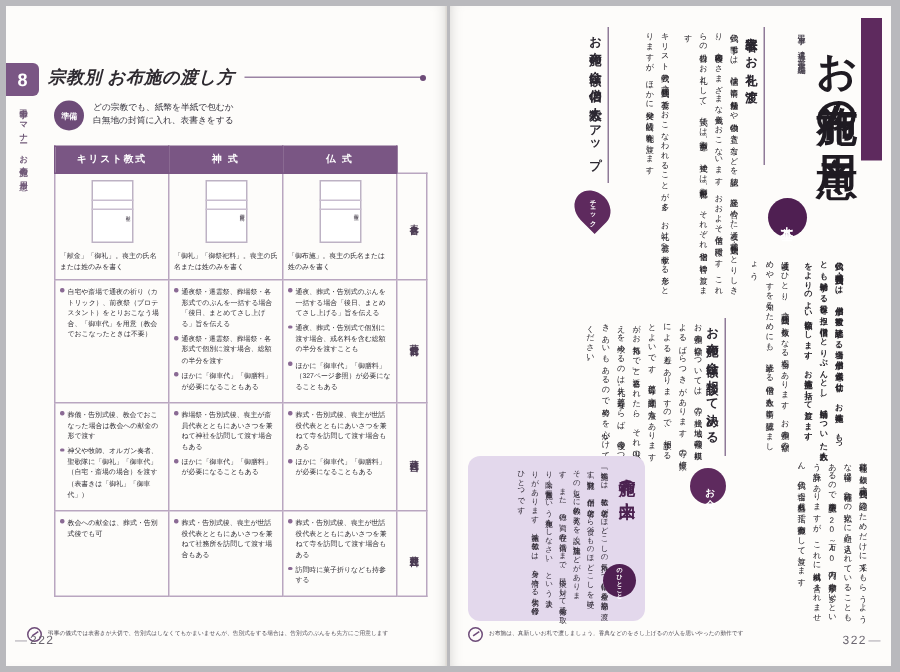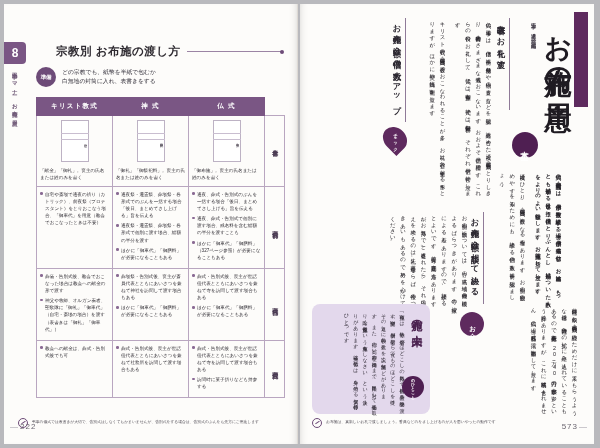--- a/index.html
+++ b/index.html
@@ -22,21 +22,21 @@
   .side-tab-num{
     width:22px;height:22px;background:#7a5684;color:#fff;
     border-radius:0 4px 4px 0;
     font-size:12px;font-weight:bold;display:flex;align-items:center;justify-content:center;
   }
   .side-tab-text{
     writing-mode:vertical-rl;text-orientation:upright;
     font-size:5.5px;color:#6d5675;letter-spacing:1px;margin-top:4px;line-height:1.2;
     height:96px;font-weight:bold;
   }
-  .l-head{margin:40px 14px 0 52px;display:flex;align-items:center;}
+  .l-head{margin:40px 14px 0 28px;display:flex;align-items:center;font-style:italic;}
   .l-title{font-size:11.5px;font-weight:bold;color:#2e2a30;white-space:nowrap;letter-spacing:.5px;}
   .l-rule{flex:1;height:1px;background:#9b84a4;margin:0 0 0 6px;position:relative;}
   .l-rule:after{content:"";position:absolute;right:-1px;top:-1.5px;width:4px;height:4px;border-radius:50%;background:#6d4b78;}
 
   .prep-row{margin:8px 14px 0 32px;display:flex;align-items:center;gap:6px;}
   .prep-badge{
     width:20px;height:20px;border-radius:50%;background:#6d4b78;color:#fff;
     font-size:5.5px;font-weight:bold;display:flex;align-items:center;justify-content:center;flex:0 0 auto;letter-spacing:-.3px;
   }
   .prep-text{font-size:5.8px;color:#33303a;line-height:1.6;}
@@ -320,16 +320,16 @@
     <div class="infobox">
       <div class="infobox-title">布施の由来</div>
       <div class="infobox-body">「布施」には、仏教で信者がほどこしの気持ちで僧侶に金具や物品を渡す「財施」や、僧侶が信者から食べものほどこしを受け、その返しに仏教の教えを説く「法施」などがあります。また、徳の高い存在の高僧にまで、民衆に対して恐怖を取り除く「無畏施」という布施をしなさい、という決まりがあります。布施は仏教では、身を清める大切な修行のひとつです。</div>
       <div class="info-badge">のひとこと</div>
     </div>
 
     <div class="r-foot">
       <div class="foot-ic"></div>
       <div class="foot-txt">お布施は、真新しいお札で渡しましょう。香典などのをさし上げるのが人を思いやったの動作です</div>
     </div>
-    <div class="pgnum-r">573</div>
+    <div class="pgnum-r">322</div>
   </div>
 
 </div>
 
 </body></html>

